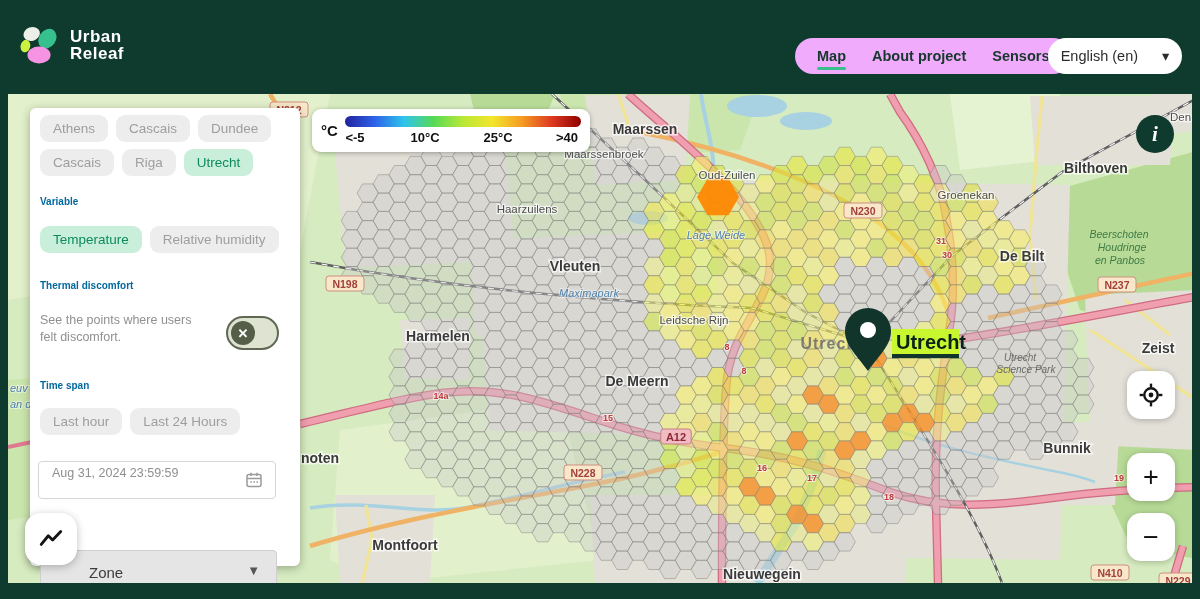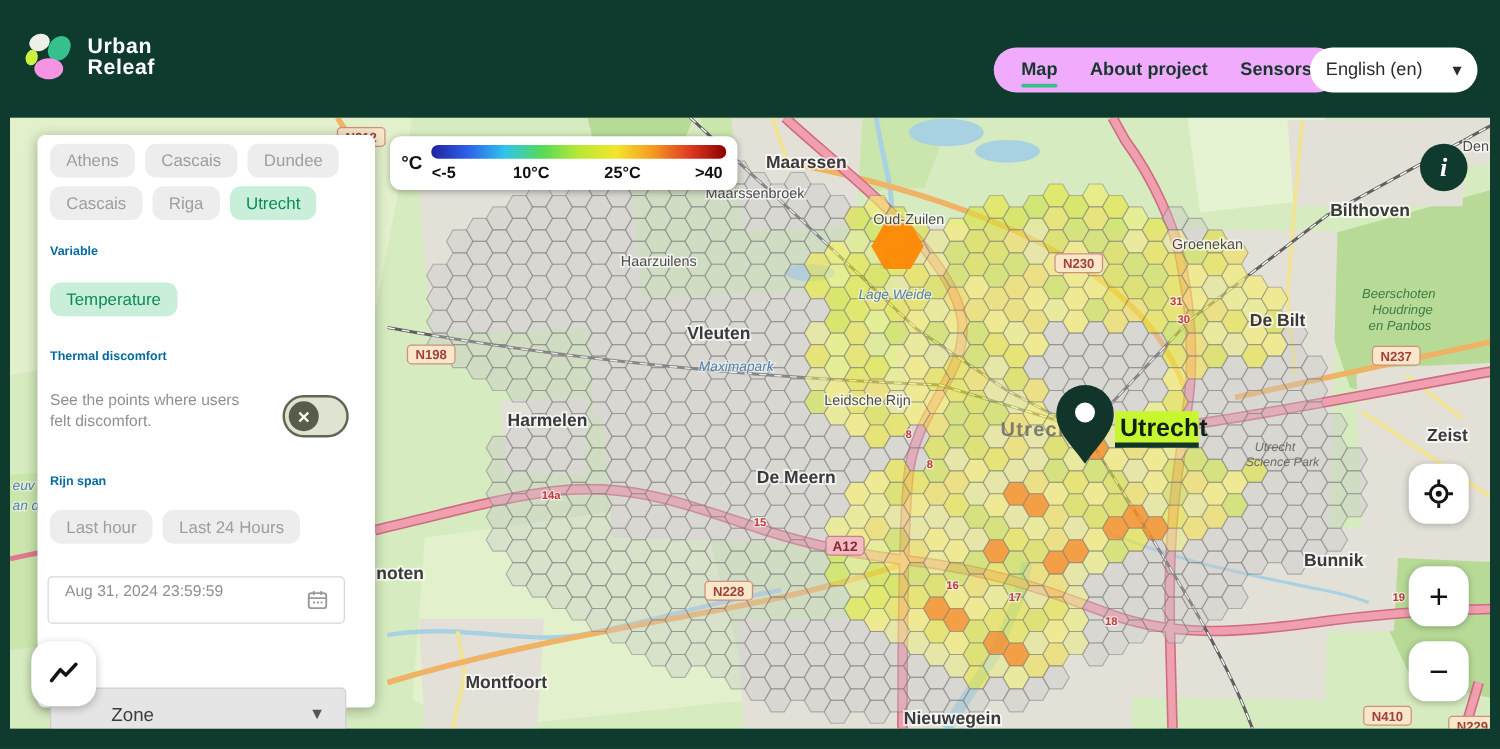--- a/index.html
+++ b/index.html
@@ -1131,27 +1131,28 @@
       <span class="chip">Dundee</span>
     </div>
     <div class="chips-row" style="top:41px;">
       <span class="chip">Cascais</span>
       <span class="chip">Riga</span>
       <span class="chip active">Utrecht</span>
     </div>
     <div class="p-head" style="top:88px;">Variable</div>
     <div class="chips-row" style="top:118px;">
       <span class="chip active">Temperature</span>
+      <span class="chip">Relative humidity</span>
     </div>
     <div class="p-head" style="top:172px;">Thermal discomfort</div>
     <div class="p-desc" style="top:204px;">See the points where users felt discomfort.</div>
     <div class="toggle">
       <div class="knob">✕</div>
     </div>
-    <div class="p-head" style="top:272px;">Rijn span</div>
+    <div class="p-head" style="top:272px;">Time span</div>
     <div class="chips-row" style="top:300px;">
       <span class="chip">Last hour</span>
       <span class="chip">Last 24 Hours</span>
     </div>
     <div class="datebox">
       <div>Aug 31, 2024 23:59:59</div>
       <span class="cal">
         <svg width="18" height="18" viewBox="0 0 18 18" fill="none" stroke="#9a9a9a" stroke-width="1.5">
           <rect x="2" y="3.5" width="14" height="12" rx="2"></rect>
           <line x1="2" y1="7.5" x2="16" y2="7.5"></line>

